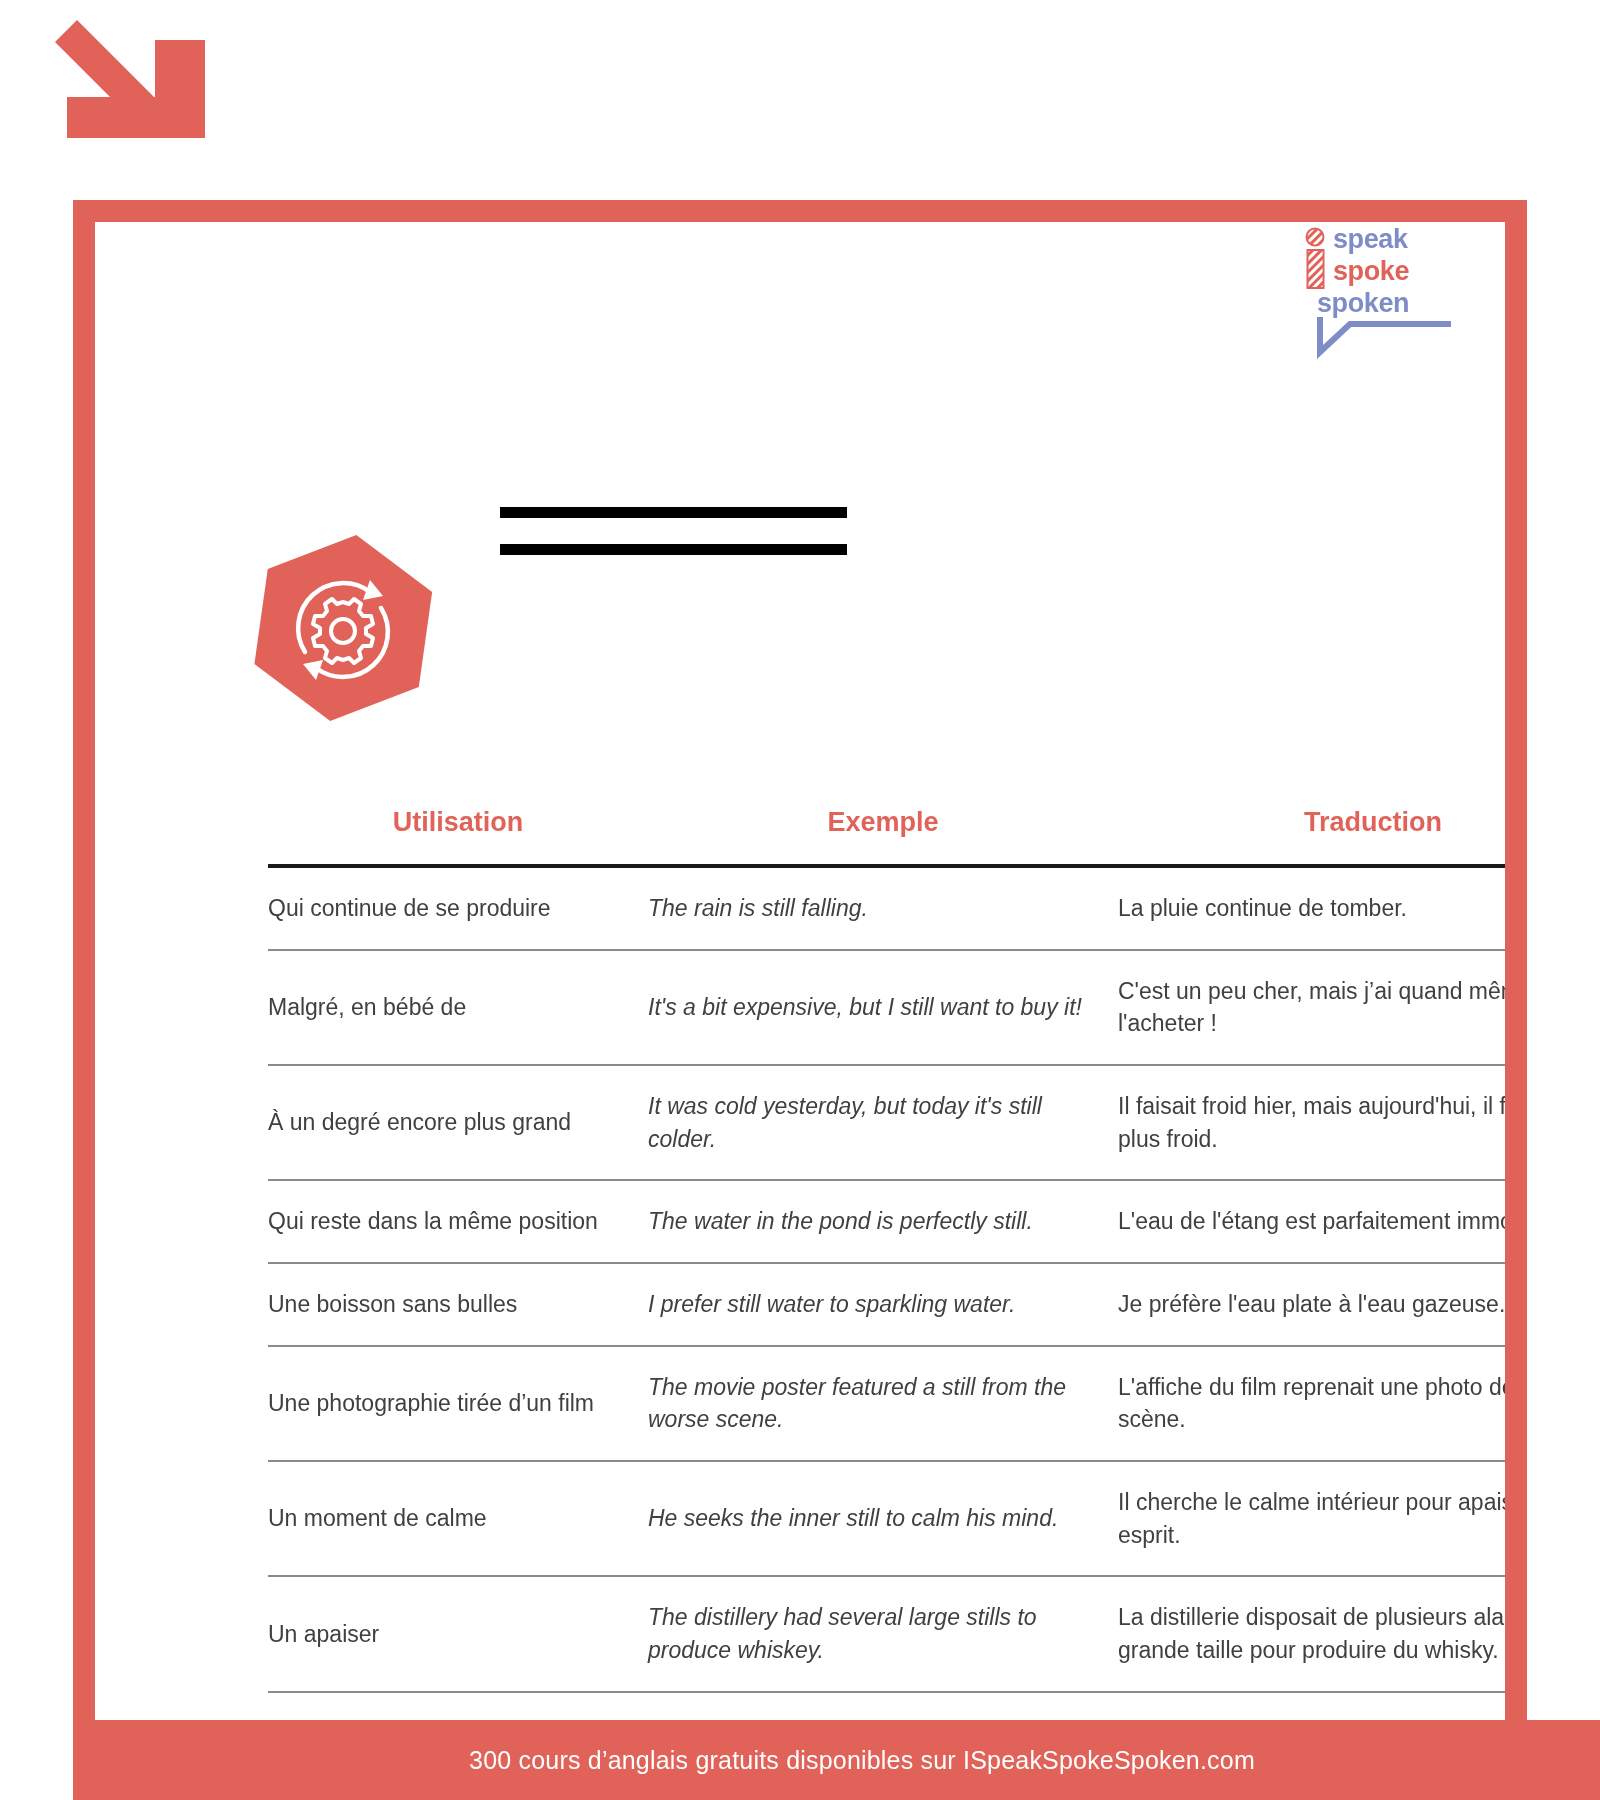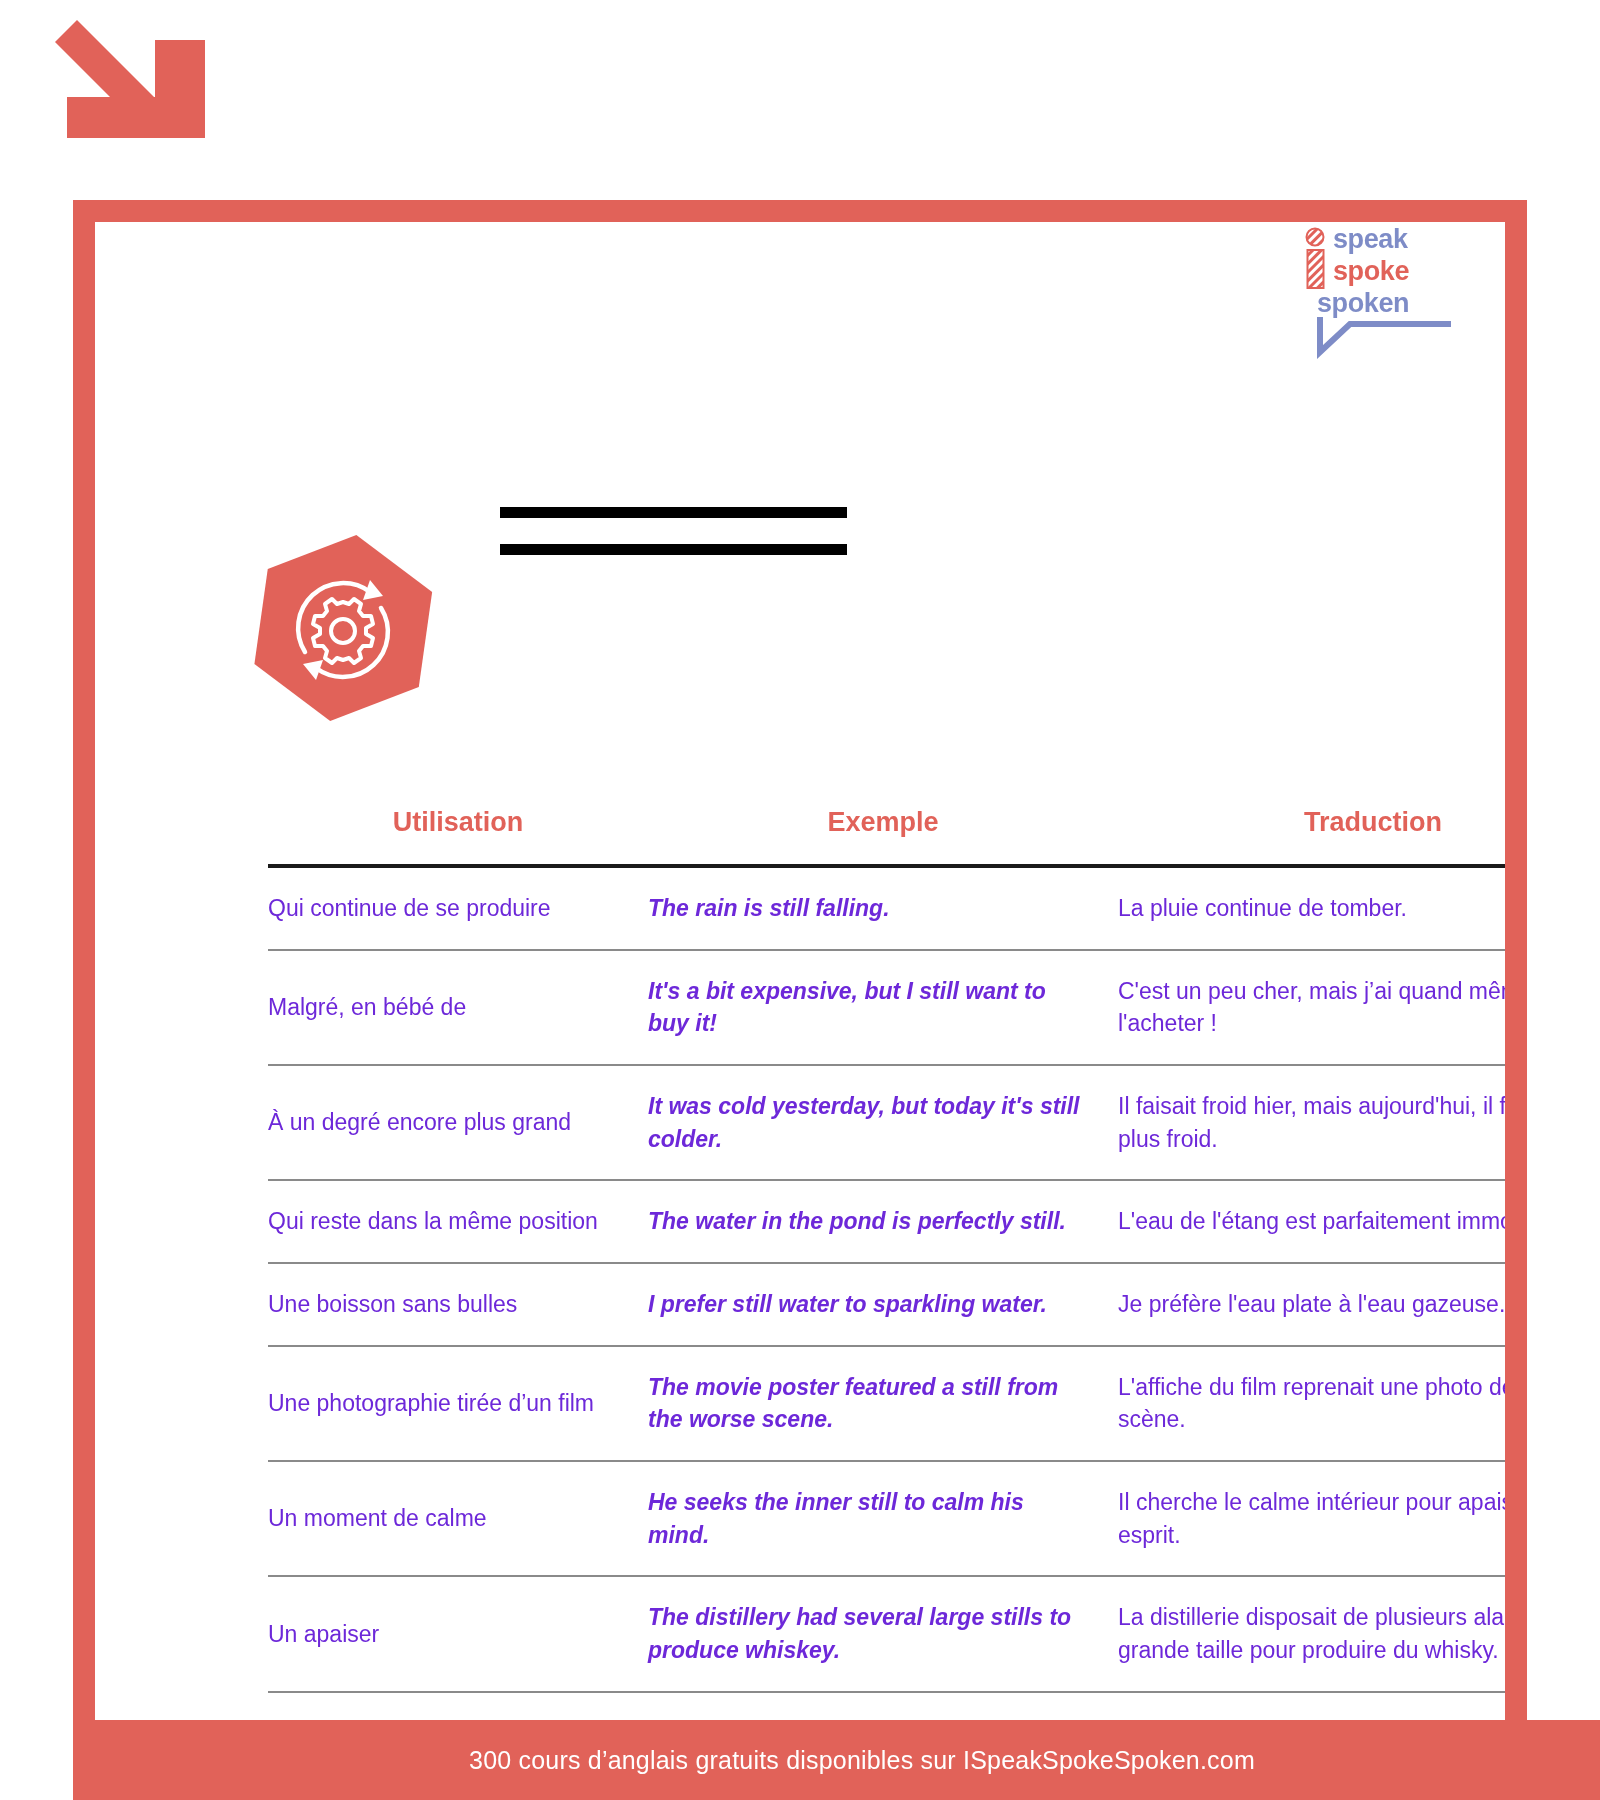--- a/index.html
+++ b/index.html
@@ -144,26 +144,26 @@
     border-bottom: 4px solid #1a1a1a;
   }
   #defs-table tbody tr {
     border-bottom: 2px solid #8a8a8a;
   }
   #defs-table td {
     vertical-align: middle;
     padding: 24px 34px 24px 0;
     font-size: 23px;
     line-height: 1.42;
-    color: #6d28d9;
+    color: #404040;
     font-family: "Liberation Sans", sans-serif;
   }
   #defs-table td.cell-example {
     font-style: italic;
-    font-weight: bold;
+    font-weight: normal;
   }
   #defs-table td.cell-usage { padding-right: 28px; }
   #defs-table td.cell-translation { padding-right: 0; }
 </style>
 </head>
 <body>
 
 <svg id="corner-arrow" viewBox="0 0 150 140" xmlns="http://www.w3.org/2000/svg">
   <polygon points="0,22 22,0 112,90 90,112" fill="#e16259"></polygon>
   <polygon points="100,20 150,20 150,118 12,118 12,77 100,77" fill="#e16259"></polygon>

